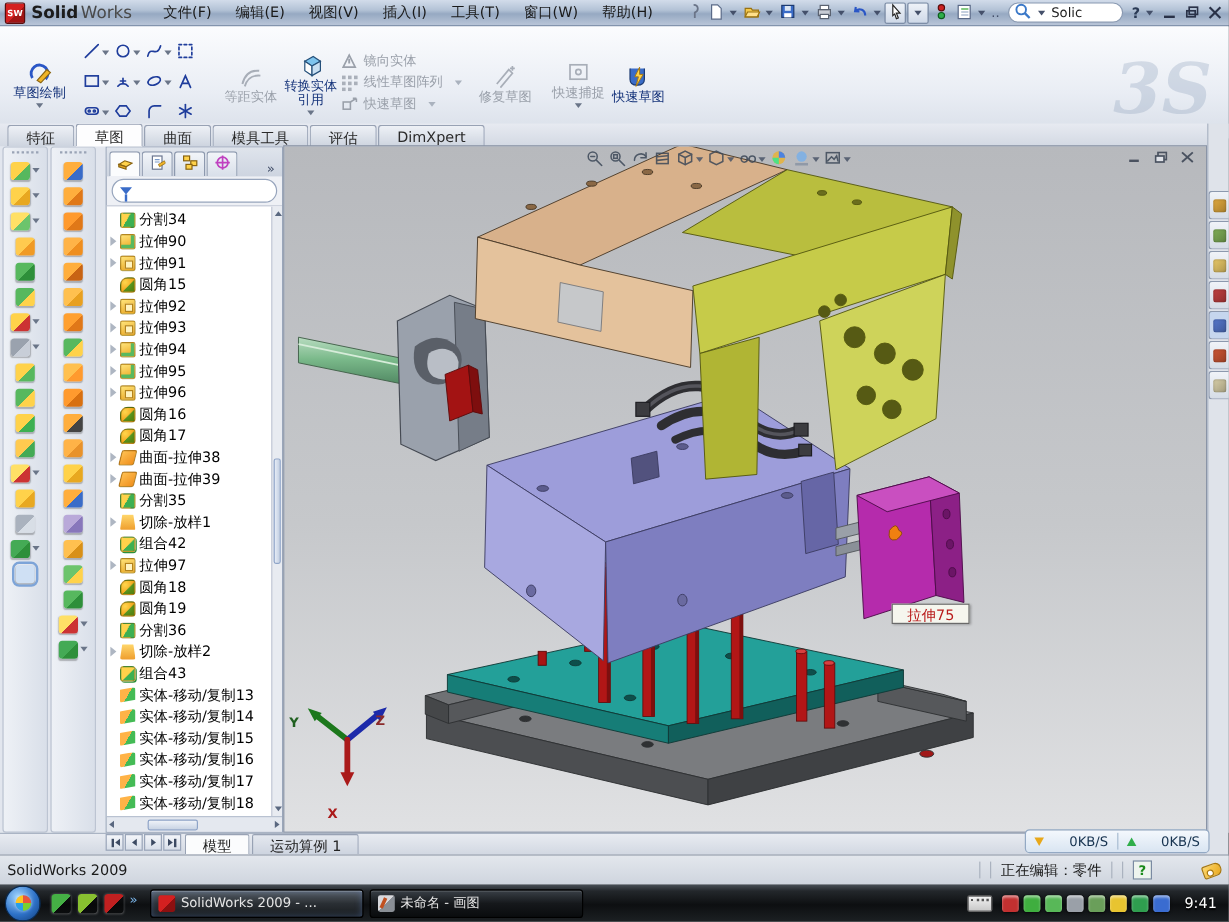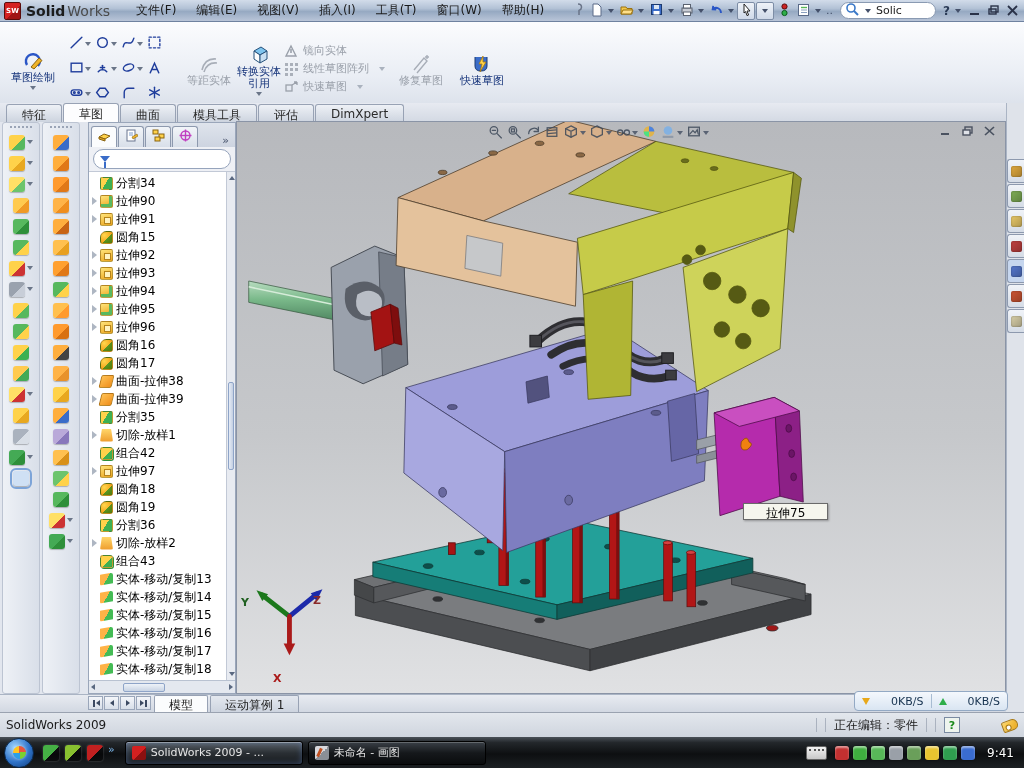--- a/index.html
+++ b/index.html
@@ -90,31 +90,31 @@
   #hthumb{width:42px;height:9px;margin-left:28px;background:linear-gradient(#eef2f8,#c9d4e4);border:1px solid #8ea4c8;border-radius:2px}
 
   
   #viewport{position:absolute;left:236px;top:121px;width:770px;height:573px;background:linear-gradient(180deg,#b7b9bd 0%,#c6c8cb 55%,#e0e1e3 100%);border:1px solid #8a94a6;overflow:hidden}
   #scene{position:absolute;left:0;top:0}
   #hud{position:absolute;left:250px;top:2px;display:flex;align-items:center;gap:3px}
   .hudbtn{display:flex;align-items:center;opacity:.85}
   .hudcaret{width:0;height:0;border-left:3px solid transparent;border-right:3px solid transparent;border-top:4px solid #4a5568;margin-left:1px}
   #docwin{position:absolute;right:8px;top:2px;display:flex;gap:7px}
   #docwin .winbtn{margin:0}
-  #vptooltip{position:absolute;left:506px;top:381px;height:17px;padding:1px 22px;background:#f6f6ee;border:1px solid #6a6a6a;font-size:12px;color:#000000;box-shadow:1px 1px 2px rgba(0,0,0,.3)}
+  #vptooltip{position:absolute;left:506px;top:381px;height:17px;padding:1px 12px;background:#f6f6ee;border:1px solid #6a6a6a;font-size:12px;color:#b91c1c;box-shadow:1px 1px 2px rgba(0,0,0,.3)}
   .triadlabel{position:absolute;font-size:11px;font-weight:bold}
 
   
   #taskpane{position:absolute;left:1006px;top:103px;width:18px;height:591px;background:#dfe3ea;border-left:1px solid #aab4c4;display:flex;flex-direction:column;padding-top:56px;gap:1px}
   .tptab{width:17px;height:24px;border:1px solid #8d99ae;border-right:none;border-radius:3px 0 0 3px;background:linear-gradient(#f0f3f8,#d5dce6);display:flex;align-items:center;justify-content:center}
   .tptab.pressed{background:#c6d6ee}
   .tpicon{width:11px;height:11px;border-radius:2px;box-shadow:inset 0 0 2px rgba(0,0,0,.4)}
 
   
-  #docbar{position:absolute;left:0;top:694px;width:1006px;height:18px;background:linear-gradient(#e8ebf1,#d2d8e2);border-top:1px solid #aab4c4;display:flex;align-items:center;padding-left:88px}
+  #docbar{position:absolute;left:0;top:694px;width:1006px;height:18px;background:linear-gradient(#e8ebf1,#d2d8e2);border-top:1px solid #aab4c4;display:flex;align-items:flex-start;padding-left:88px}
   .navbtn{width:15px;height:14px;border:1px solid #9aa6ba;background:linear-gradient(#f4f6fa,#d8dfe9);display:flex;align-items:center;justify-content:center;margin-right:1px;margin-bottom:1px}
   .ntri{width:0;height:0;border-top:3px solid transparent;border-bottom:3px solid transparent}
   .ntri.l{border-right:4px solid #3c4a62}
   .ntri.r{border-left:4px solid #3c4a62}
   .nbar{width:2px;height:7px;background:#3c4a62;margin:0 1px}
   .dtab{height:17px;padding:1px 14px 0;font-size:12px;border:1px solid #98a2b4;border-bottom:none;background:linear-gradient(#e4e8ef,#cdd4df);margin-left:2px;border-radius:2px 2px 0 0;color:#222}
   .dtab.active{background:#fbfcfd}
 
   
   #statusbar{position:absolute;left:0;top:712px;width:1024px;height:25px;background:linear-gradient(#e3e7ed,#cfd5de);border-top:1px solid #9aa2b0;display:flex;align-items:center;padding:0 6px;color:#1a1a1a}
@@ -403,27 +403,36 @@
     </div>
     <div class="cm-sep"></div>
     <div class="bigbtn disabled">
       <span class="bigicon"><svg viewBox="0 0 22 20" width="22" height="20" stroke="#a8aeb8" fill="none" stroke-width="1.4">
             <path d="M4 16 L14 4 L17 7 L7 19"></path>
             <path d="M15 3 L19 3 M17 1 L17 5"></path>
           </svg></span>
       <span class="blabel">修复草图</span>
     </div>
     <div class="cm-sep"></div>
+    <div class="bigbtn disabled">
+      <span class="bigicon"><svg viewBox="0 0 22 20" width="22" height="20" stroke="#a8aeb8" fill="none" stroke-width="1.4">
+            <rect x="4" y="3" width="14" height="12"></rect>
+            <circle cx="11" cy="9" r="2.2"></circle>
+          </svg></span>
+      <span class="blabel">快速捕捉</span>
+      <span class="bcaret"></span>
+    </div>
     <div class="bigbtn">
       <span class="bigicon"><svg viewBox="0 0 22 20" width="22" height="20">
             <path d="M4 3 L4 12 Q4 17 10 17 Q16 17 16 12 L16 3" fill="#3a6cc8" stroke="#1c3a70"></path>
             <path d="M12 2 L8 10 L11 10 L9 18 L15 8 L12 8 Z" fill="#ffd24a" stroke="#a87810" stroke-width=".8"></path>
           </svg></span>
       <span class="blabel">快速草图</span>
     </div>
+    <span id="watermark">3S</span>
   </div>
 
   <div id="tabrow">
       <div class="rtab">特征</div>
       <div class="rtab active">草图</div>
       <div class="rtab">曲面</div>
       <div class="rtab">模具工具</div>
       <div class="rtab">评估</div>
       <div class="rtab">DimXpert</div>
     </div>

